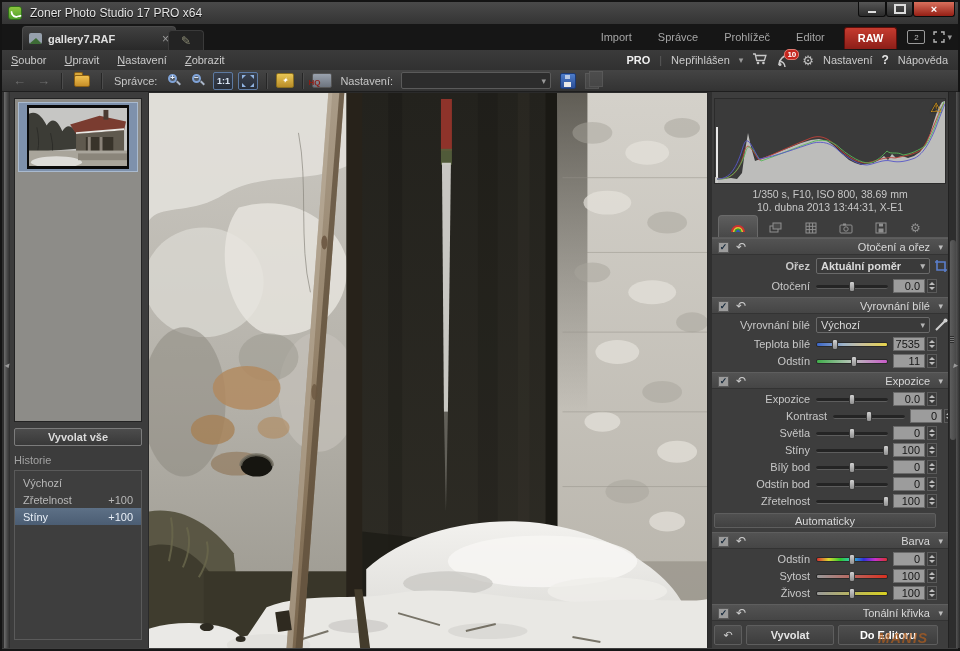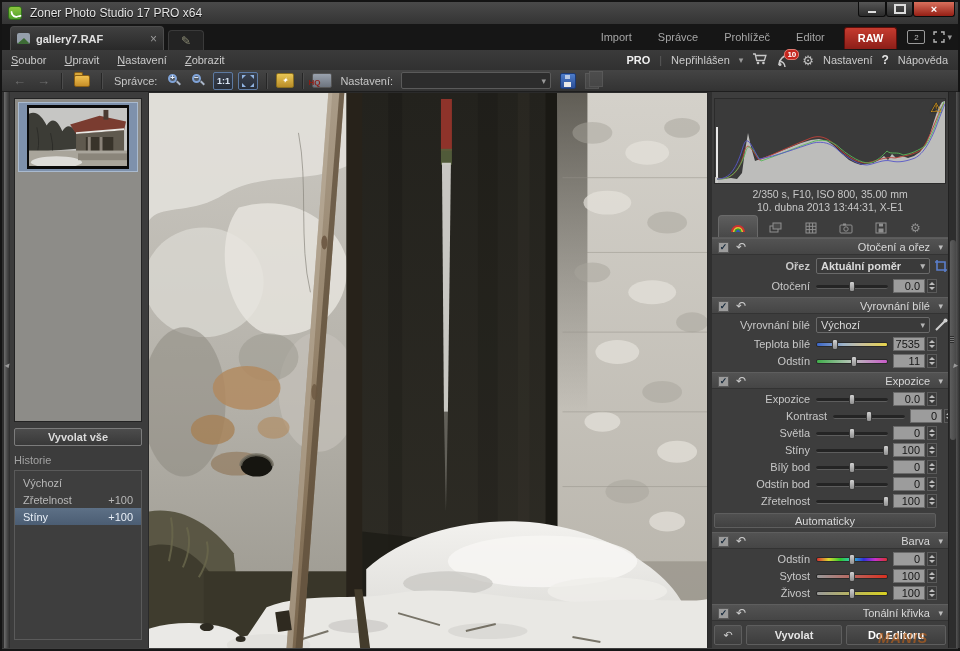--- a/index.html
+++ b/index.html
@@ -13,21 +13,21 @@
   #win-title{left:28px;top:4px;font-size:12px;color:#e4e4e4;text-shadow:0 1px 1px #000;}
   .wbtn{height:15px;border:1px solid #0d0d0d;border-top:none;border-radius:0 0 3px 3px;box-sizing:border-box;
     background:linear-gradient(#565656,#2b2b2b);display:flex;align-items:center;justify-content:center;}
   #btn-min{left:856px;top:0;width:28px;}
   #btn-max{left:884px;top:0;width:27px;}
   #btn-close{left:911px;top:0;width:42px;background:linear-gradient(#d9705c,#951f15);color:#fff;font-size:11px;font-weight:bold;}
   #btn-min i{display:block;width:8px;height:2px;background:#ddd;margin-top:5px;}
   #btn-max i{display:block;width:8px;height:6px;border:2px solid #ddd;}
   
   #tabbar{left:0;top:22px;width:956px;height:26px;background:#161616;}
-  #doc-tab{left:8px;top:2px;width:154px;height:24px;border-radius:4px 4px 0 0;background:linear-gradient(#404040,#292929);
+  #doc-tab{left:20px;top:2px;width:154px;height:24px;border-radius:4px 4px 0 0;background:linear-gradient(#404040,#292929);
     border:1px solid #4c4c4c;border-bottom:none;box-sizing:border-box;display:flex;align-items:center;padding:5px 6px;gap:6px;}
   #doc-tab .ticon{width:13px;height:11px;background:#96a0ac;border-radius:2px;position:relative;overflow:hidden;flex:0 0 auto;}
   #doc-tab .ticon i{position:absolute;left:0;bottom:0;width:0;height:0;border-left:7px solid transparent;border-right:6px solid transparent;border-bottom:6px solid #3d6b35;}
   #doc-tab .tname{font-size:11px;font-weight:bold;color:#e0e0e0;flex:1;}
   #doc-tab .tclose{color:#9a9a9a;font-size:12px;line-height:10px;}
   #stub-tab{left:166px;top:6px;width:36px;height:20px;border-radius:4px 4px 0 0;background:#232323;border:1px solid #3a3a3a;border-bottom:none;box-sizing:border-box;
     display:flex;align-items:center;justify-content:center;color:#8e8e76;font-size:12px;}
   #modules{right:4px;top:0;height:26px;display:flex;align-items:center;position:absolute;}
   .module{color:#a6a6a6;font-size:11px;padding:0 13px;}
   #module-raw{margin:2px 4px 0 6px;padding:4px 13px 5px;border-radius:3px 3px 0 0;background:linear-gradient(#c63b2f,#8c1e18);
@@ -128,21 +128,21 @@
   .dd{position:absolute;left:104px;top:0;width:114px;height:16px;background:#3a3a3a;border:1px solid #6a6a6a;border-radius:2px;box-sizing:border-box;
     display:flex;align-items:center;justify-content:space-between;color:#dadada;font-size:11px;padding:0 4px;}
   .dd .ddc{color:#b5b5b5;font-size:9px;}
   .rico{position:absolute;left:222px;top:1px;width:14px;height:14px;}
   .wide-btn{left:2px;width:222px;height:15px;background:linear-gradient(#505050,#414141);border:1px solid #5e5e5e;border-radius:2px;box-sizing:border-box;
     color:#d8d8d8;font-size:11px;display:flex;align-items:center;justify-content:center;}
   #bottombar{left:0;top:532px;width:236px;height:22px;display:flex;gap:4px;padding:1px 0 0 2px;box-sizing:border-box;}
   .bbtn{height:20px;background:linear-gradient(#4e4e4e,#3d3d3d);border:1px solid #5e5e5e;border-radius:2px;box-sizing:border-box;
     display:flex;align-items:center;justify-content:center;color:#e4e4e4;font-size:11px;font-weight:bold;}
   #undo-btn{width:28px;color:#cfcfcf;font-weight:normal;}
-  #develop-btn{width:96px;}
+  #develop-btn{width:88px;}
   #toeditor-btn{width:100px;color:#fff;}
   
   #rscroll{left:946px;top:90px;width:8px;height:556px;background:#2d2d2d;border-left:1px solid #222;box-sizing:border-box;}
   #rscroll .sthumb{position:absolute;left:1px;top:148px;width:6px;height:200px;background:linear-gradient(90deg,#5e5e5e,#484848);border-radius:3px;}
   #rscroll .grip{position:absolute;left:1px;top:244px;width:4px;height:7px;background:repeating-linear-gradient(#2d2d2d 0 1px,#777 1px 2px);}
   #right-split{left:954px;top:90px;width:4px;height:556px;background:linear-gradient(90deg,#555,#2c2c2c);}
   #right-split i{position:absolute;left:-3px;top:268px;color:#9a9a9a;font-size:9px;}
   #win-bottom{left:0;top:646px;width:956px;height:3px;background:#161616;border-top:1px solid #3f3f3f;}
   #watermark{left:876px;top:628px;color:rgba(195,98,25,.62);font-size:14px;font-weight:bold;font-style:italic;letter-spacing:1px;}
 </style>
@@ -431,21 +431,21 @@
     <div id="histogram" class="abs">
       <svg width="230" height="84" viewBox="0 0 230 84" preserveAspectRatio="none">
         <rect x="1" y="28" width="2" height="56" fill="#e8e8e8"></rect>
         <path d="M0,84 L0,78 L8,80 L16,79 L22,80 L27,74 L30,52 L33,34 L36,48 L40,62 L48,59 L56,56 L66,52 L76,48 L86,44 L96,41 L104,40 L112,42 L118,46 L126,54 L134,61 L140,64 L146,66 L152,65 L158,64 L164,61 L169,57 L173,61 L177,55 L181,59 L187,57 L193,59 L199,57 L205,53 L211,45 L215,35 L219,22 L223,10 L227,3 L230,2 L230,84 Z" fill="#c9c9c7" opacity=".92"></path>
         <path d="M2,80 C12,80 22,78 28,58 C32,38 36,50 44,61 C60,55 80,45 96,39 C104,36 112,38 120,46 C130,56 140,63 150,64 C160,63 170,57 180,59 C190,57 200,55 206,51 C214,43 222,16 229,4" stroke="#c04038" fill="none" opacity=".9"></path>
         <path d="M2,80 C12,81 22,77 30,55 C34,40 38,52 46,62 C64,56 84,47 100,42 C110,40 118,42 126,50 C136,58 146,64 154,64 C162,63 168,56 172,52 C176,56 182,52 188,56 C196,55 204,51 210,47 C218,37 226,10 229,3" stroke="#58b858" fill="none" opacity=".9"></path>
         <path d="M2,80 C12,80 20,75 28,48 C32,34 36,46 44,60 C62,57 82,49 98,44 C108,42 116,44 124,52 C134,60 144,66 152,66 C160,65 168,60 176,62 C184,64 192,62 200,59 C208,55 216,43 224,20 C227,12 229,7 230,5" stroke="#5858c8" fill="none" opacity=".9"></path>
       </svg>
       <span id="hist-warn">⚠</span>
     </div>
-    <div class="exif abs" style="top:96px;">2/350 s, F10, ISO 800, 35.00 mm</div>
+    <div class="exif abs" style="top:96px;">1/350 s, F10, ISO 800, 38.69 mm</div>
     <div class="exif abs" style="top:109px;">10. dubna 2013 13:44:31, X-E1</div>
 
     <div id="tabstrip" class="abs">
       <span class="itab active">
         <svg width="16" height="12" viewBox="0 0 16 12">
           <path d="M2,11 A6,6 0 0 1 14,11" stroke="#d03030" stroke-width="2" fill="none"></path>
           <path d="M3.8,11 A4.2,4.2 0 0 1 12.2,11" stroke="#e8c030" stroke-width="1.8" fill="none"></path>
           <path d="M5.4,11 A2.6,2.6 0 0 1 10.6,11" stroke="#30a030" stroke-width="1.6" fill="none"></path>
           <path d="M6.8,11 A1.2,1.2 0 0 1 9.2,11" stroke="#3050d0" stroke-width="1.4" fill="none"></path>
         </svg>

